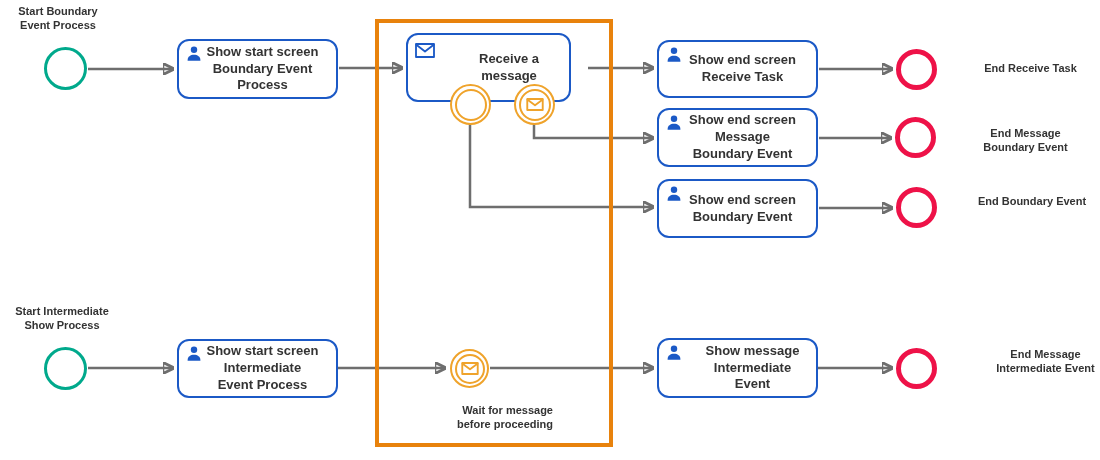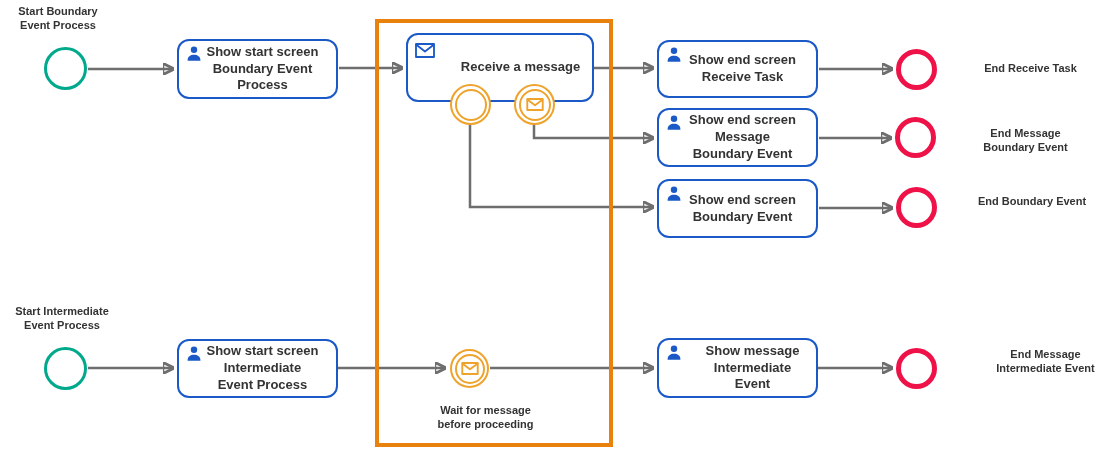--- a/index.html
+++ b/index.html
@@ -18,21 +18,21 @@
     position:relative;width:1100px;height:460px;
     background:var(--canvas-bg);overflow:hidden;
     font-family:"Liberation Sans",sans-serif;color:var(--label-text);
   }
   .connectors{position:absolute;left:0;top:0;z-index:0;}
   .connectors path{fill:none;stroke:var(--connector);stroke-width:2.5;}
   .lbl{
     position:absolute;z-index:1;font-size:11px;font-weight:700;
     line-height:1.28;text-align:center;white-space:pre-line;color:var(--label-text);
   }
-  .lbl.left{text-align:center;}
+  .lbl.left{text-align:right;}
   .task{
     position:absolute;z-index:2;background:#fff;
     border:2.5px solid var(--task-border);border-radius:12px;
     display:flex;align-items:center;justify-content:center;
   }
   .task-label{
     font-size:13px;font-weight:700;line-height:1.3;text-align:center;
     white-space:pre-line;color:var(--label-text);padding-left:14px;padding-right:4px;
   }
   .task.receive .task-label{padding-left:34px;}
@@ -85,21 +85,21 @@
     <path d="M819 208 H892" marker-end="url(#arrow)"></path>
     <path d="M88 368 H173" marker-end="url(#arrow)"></path>
     <path d="M338 368 H445" marker-end="url(#arrow)"></path>
     <path d="M490 368 H653" marker-end="url(#arrow)"></path>
     <path d="M818 368 H892" marker-end="url(#arrow)"></path>
   </svg>
 
   <div class="lbl" style="left:0;top:4px;width:116px;">Start Boundary
 Event Process</div>
   <div class="lbl" style="left:4px;top:304px;width:116px;">Start Intermediate
-Event Process</div>
+Show Process</div>
   <div class="lbl" style="left:958px;top:61px;width:145px;">End Receive Task</div>
   <div class="lbl" style="left:953px;top:126px;width:145px;">End Message
 Boundary Event</div>
   <div class="lbl" style="left:952px;top:194px;width:160px;">End Boundary Event</div>
   <div class="lbl" style="left:963px;top:347px;width:165px;">End Message
 Intermediate Event</div>
   <div class="lbl left" style="left:418px;top:403px;width:135px;">Wait for message
 before proceeding</div>
 
   <div class="event start" style="left:44px;top:47px;"></div>
@@ -113,21 +113,21 @@
   <div class="task" style="left:177px;top:39px;width:161px;height:60px;">
     <span class="icon user"><svg viewBox="0 0 24 24">
           <circle cx="12" cy="6.4" r="4.3"></circle>
           <path d="M3.5 21 v-1 c0-4.3 3.8-6.9 8.5-6.9 s8.5 2.6 8.5 6.9 V21 z"></path>
         </svg></span>
     <span class="task-label">Show start screen
 Boundary Event
 Process</span>
   </div>
 
-  <div class="task receive" style="left:406px;top:33px;width:188px;height:69px;padding-left:11px;">
+  <div class="task receive" style="left:406px;top:33px;width:165px;height:69px;padding-left:11px;">
     <span class="icon env-blue"><svg viewBox="0 0 24 18">
           <rect class="env-shape" x="1.2" y="1.2" width="21.6" height="15.6" stroke-width="2.2"></rect>
           <path class="env-shape" d="M1.6 2.2 L12 10.2 L22.4 2.2" stroke-width="2.2"></path>
         </svg></span>
     <span class="task-label">Receive a message</span>
   </div>
 
   <div class="task" style="left:657px;top:40px;width:161px;height:58px;">
     <span class="icon user"><svg viewBox="0 0 24 24">
           <circle cx="12" cy="6.4" r="4.3"></circle>

